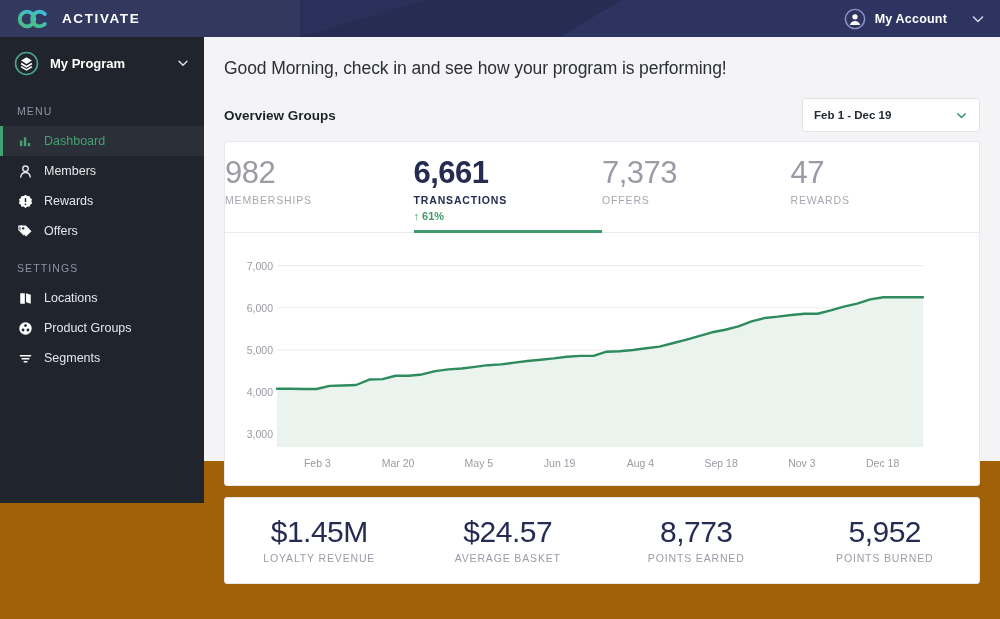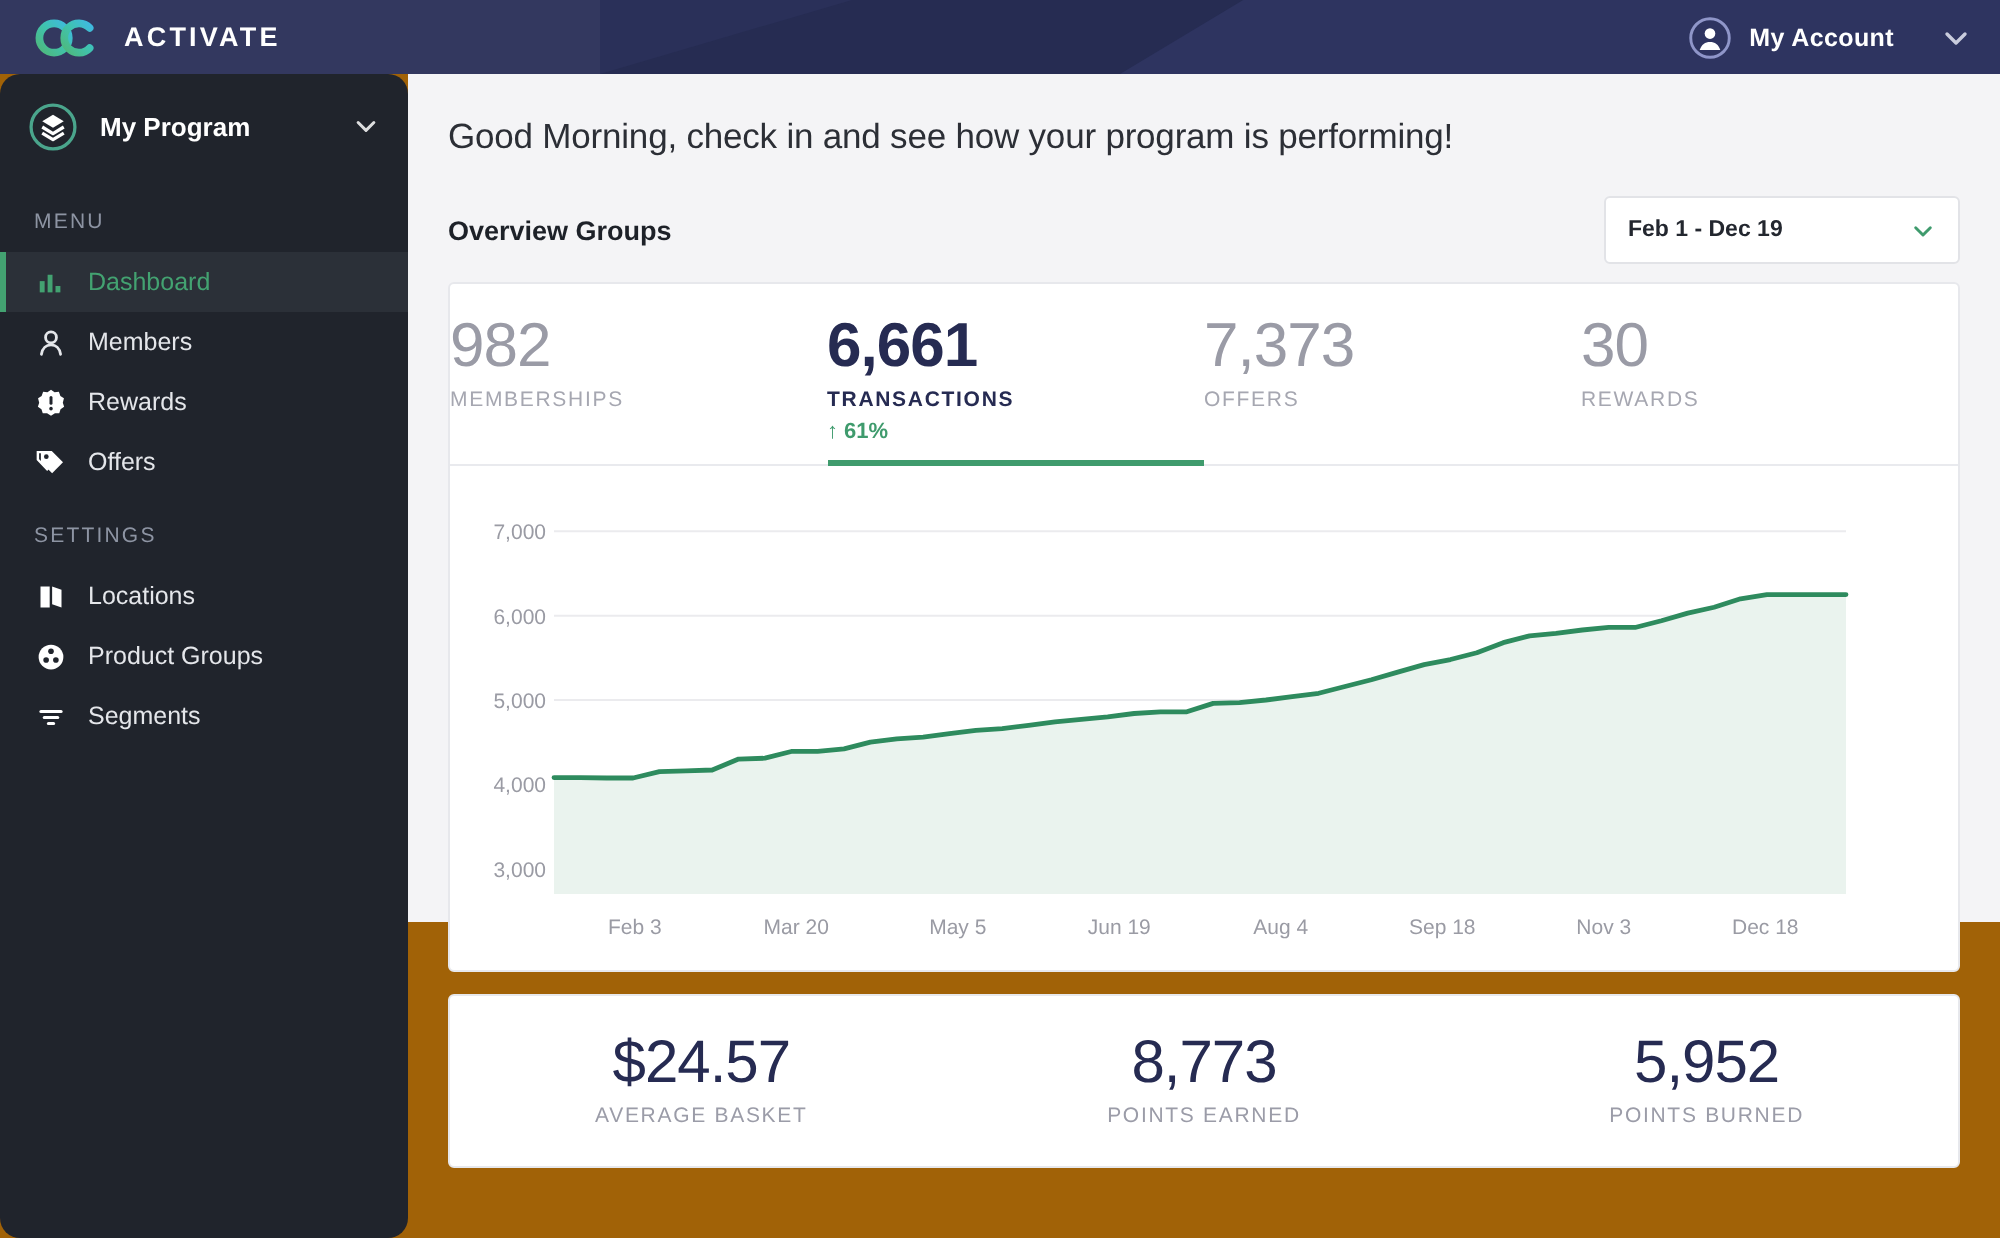--- a/index.html
+++ b/index.html
@@ -85,23 +85,22 @@
     font-weight: bold;
     letter-spacing: .2px;
   }
   .account-caret { width: 16px; height: 16px; margin-left: 14px; display:block; }
 
   
   .sidebar {
     position: absolute;
     top: 37px; left: 0;
     width: 204px;
-    height: 582px;
+    height: 466px;
     background: #20242c;
-    border-radius: 10px;
   }
   .program {
     display: flex;
     align-items: center;
     height: 52px;
     padding: 0 14px 0 14px;
     cursor: pointer;
   }
   .program-icon { width: 25px; height: 25px; display:block; flex: 0 0 auto;}
   .program-name {
@@ -440,21 +439,21 @@
           <div class="kpi-underline"></div>
         </div>
 
         <div class="kpi">
           <div class="kpi-value">7,373</div>
           <div class="kpi-label">OFFERS</div>
           <div class="kpi-underline"></div>
         </div>
 
         <div class="kpi">
-          <div class="kpi-value">30</div>
+          <div class="kpi-value">47</div>
           <div class="kpi-label">REWARDS</div>
           <div class="kpi-underline"></div>
         </div>
       </div>
 
       <div class="chart-wrap">
         <svg class="chart-svg" id="chart" viewBox="0 0 726 232" preserveAspectRatio="none">
             <line x1="38" y1="189.34782608695653" x2="684" y2="189.34782608695653" stroke="#ebebee" stroke-width="1"></line>
             <text x="34" y="193.34782608695653" text-anchor="end" fill="#9a9ba4" font-size="10.5" font-family="&quot;Liberation Sans&quot;, sans-serif">3,000</text>
             <line x1="38" y1="147.17391304347828" x2="684" y2="147.17391304347828" stroke="#ebebee" stroke-width="1"></line>
@@ -474,20 +473,24 @@
             <text x="401.375" y="222" text-anchor="middle" fill="#9a9ba4" font-size="10.5" font-family="&quot;Liberation Sans&quot;, sans-serif">Aug 4</text>
             <text x="482.125" y="222" text-anchor="middle" fill="#9a9ba4" font-size="10.5" font-family="&quot;Liberation Sans&quot;, sans-serif">Sep 18</text>
             <text x="562.875" y="222" text-anchor="middle" fill="#9a9ba4" font-size="10.5" font-family="&quot;Liberation Sans&quot;, sans-serif">Nov 3</text>
             <text x="643.625" y="222" text-anchor="middle" fill="#9a9ba4" font-size="10.5" font-family="&quot;Liberation Sans&quot;, sans-serif">Dec 18</text>
           </svg>
       </div>
     </div>
 
     <div class="card bottom-card">
       <div class="bkpi">
+        <div class="bkpi-value">$1.45M</div>
+        <div class="bkpi-label">LOYALTY REVENUE</div>
+      </div>
+      <div class="bkpi">
         <div class="bkpi-value">$24.57</div>
         <div class="bkpi-label">AVERAGE BASKET</div>
       </div>
       <div class="bkpi">
         <div class="bkpi-value">8,773</div>
         <div class="bkpi-label">POINTS EARNED</div>
       </div>
       <div class="bkpi">
         <div class="bkpi-value">5,952</div>
         <div class="bkpi-label">POINTS BURNED</div>

